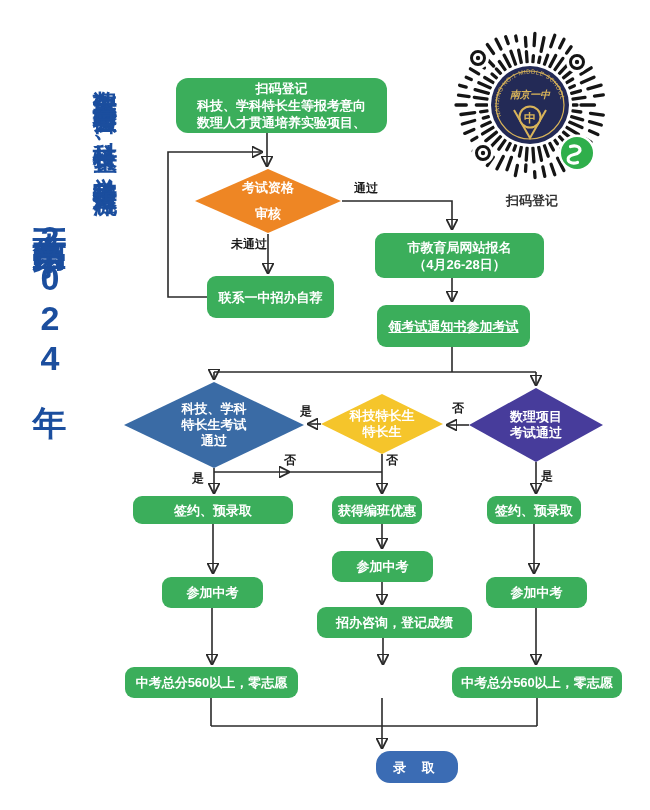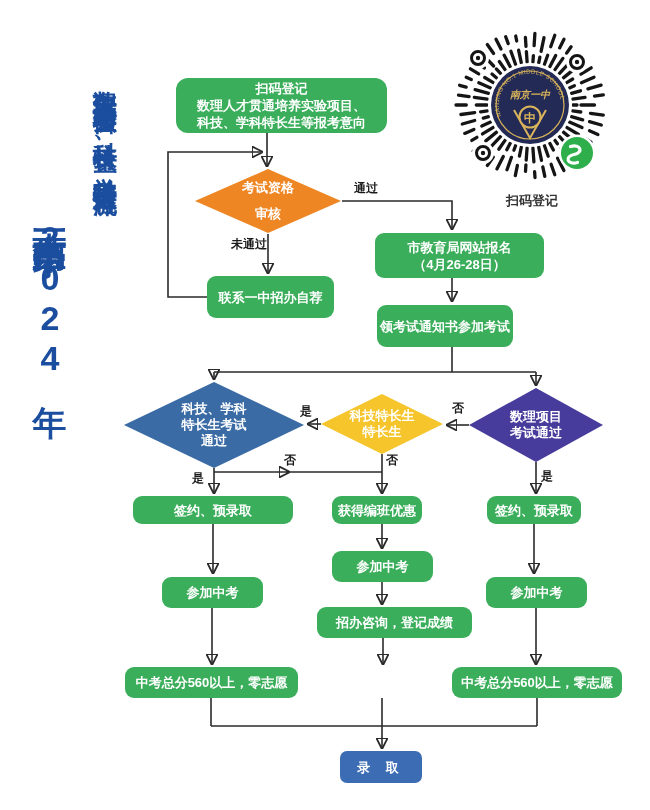--- a/index.html
+++ b/index.html
@@ -19,21 +19,21 @@
   .vtitle.main{left:27px;top:205px;font-size:34px;letter-spacing:2px;}
   .vtitle.sub{left:89px;top:72px;font-size:24px;letter-spacing:2px;}
   .overlay{position:absolute;left:0;top:0;width:650px;height:810px;pointer-events:none;}
   .overlay path{stroke:var(--line);stroke-width:1.6;fill:none;}
   .node{
     position:absolute;display:flex;flex-direction:column;align-items:center;justify-content:center;
     color:#fff;font-weight:bold;font-size:13px;line-height:17px;text-align:center;
   }
   .box{background:var(--green);border-radius:9px;}
   .box.big{border-radius:12px;}
-  .box.blue{background:var(--admit-blue);letter-spacing:6px;border-radius:7px;}
+  .box.blue{background:var(--admit-blue);letter-spacing:6px;border-radius:14px;margin-left:36px;}
   .diamond{clip-path:polygon(50% 0,100% 50%,50% 100%,0 50%);line-height:16px;}
   .d-orange{background:var(--orange);gap:10px;}
   .d-steel{background:var(--steel-blue);}
   .d-yellow{background:var(--yellow);}
   .d-purple{background:var(--purple);}
   .elabel{position:absolute;font-size:12px;font-weight:600;color:#1a1a1a;white-space:nowrap;}
   .qr{position:absolute;left:452px;top:26px;width:156px;height:156px;}
   .qr-caption{position:absolute;left:492px;top:192px;width:80px;text-align:center;
     font-size:13px;color:#333;font-weight:600;}
 </style>
@@ -75,39 +75,39 @@
     <path d="M536 608 L536 663" marker-end="url(#arr)"></path>
     <path d="M534 524 L534 572" marker-end="url(#arr)"></path>
     <path d="M211 698 L211 726"></path>
     <path d="M537 698 L537 726"></path>
     <path d="M211 726 L537 726"></path>
     <path d="M382 698 L382 747" marker-end="url(#arr)"></path>
   </svg>
 
   <div class="node box big" style="left:176px;top:78px;width:211px;height:55px;">
     <span>扫码登记</span>
+    <span>科技、学科特长生等报考意向</span>
     <span>数理人才贯通培养实验项目、</span>
-    <span>科技、学科特长生等报考意向</span>
   </div>
 
   <div class="node diamond d-orange" style="left:195px;top:169px;width:146px;height:64px;">
     <span>考试资格</span>
     <span>审核</span>
   </div>
 
   <div class="node box" style="left:207px;top:276px;width:127px;height:42px;justify-content:center;">
     <span>联系一中招办自荐</span>
   </div>
 
   <div class="node box" style="left:375px;top:233px;width:169px;height:45px;">
     <span>市教育局网站报名</span>
     <span>（4月26-28日）</span>
   </div>
 
-  <div class="node box" style="left:377px;top:305px;width:136px;height:42px;">
+  <div class="node box" style="left:377px;top:305px;width:153px;height:42px;text-decoration:underline;">
     <span>领考试通知书参加考试</span>
   </div>
 
   <div class="node diamond d-steel" style="left:124px;top:382px;width:180px;height:86px;">
     <span>科技、学科</span>
     <span>特长生考试</span>
     <span>通过</span>
   </div>
 
   <div class="node diamond d-yellow" style="left:321px;top:394px;width:122px;height:60px;">

